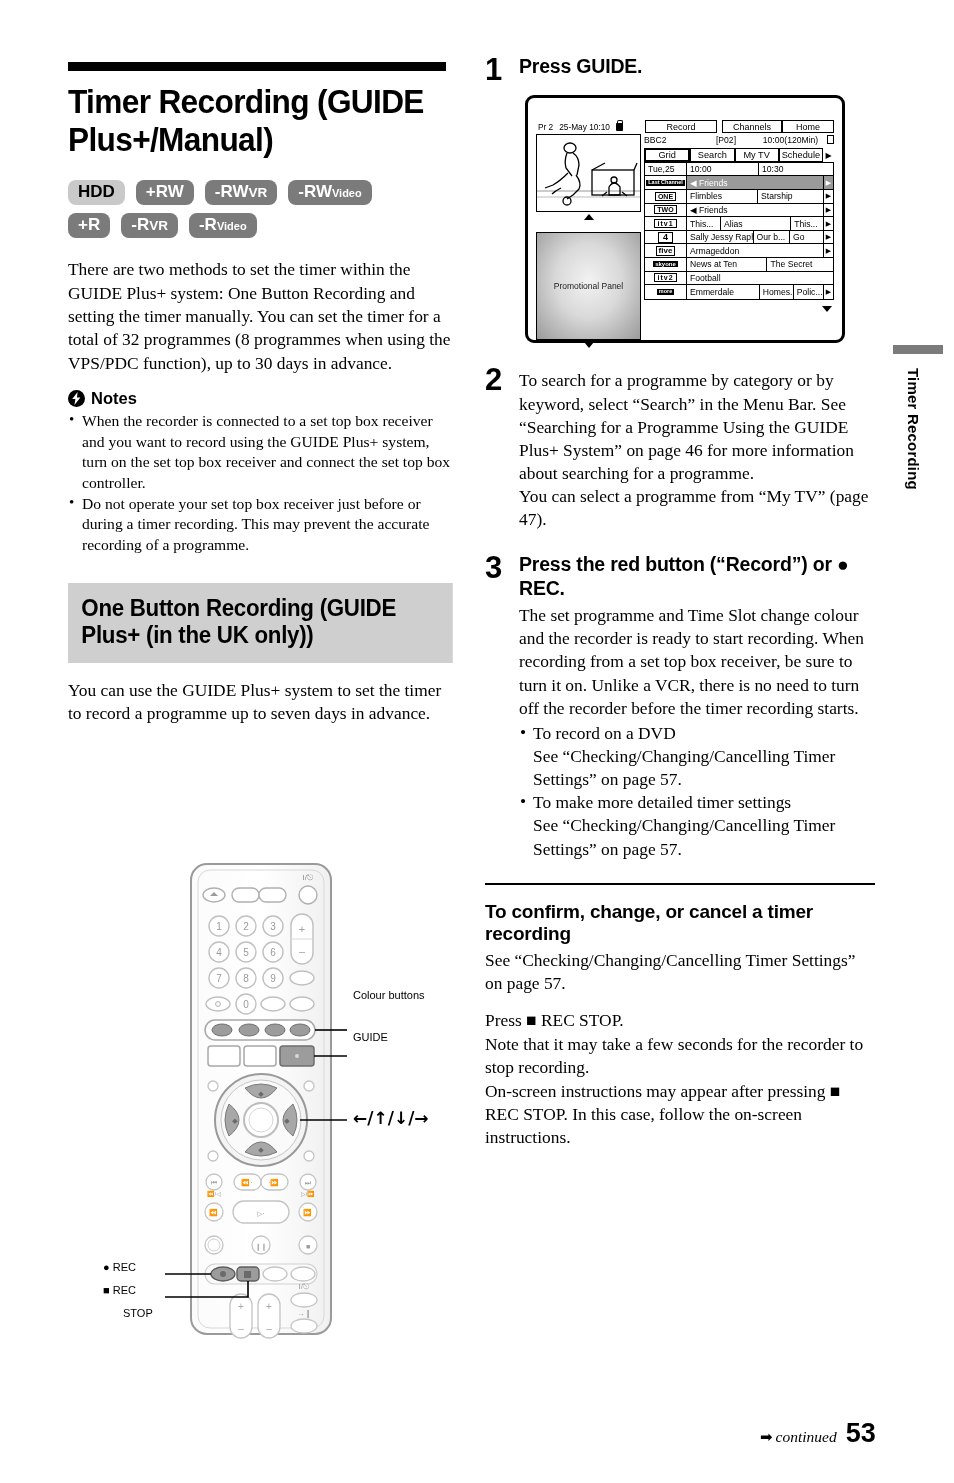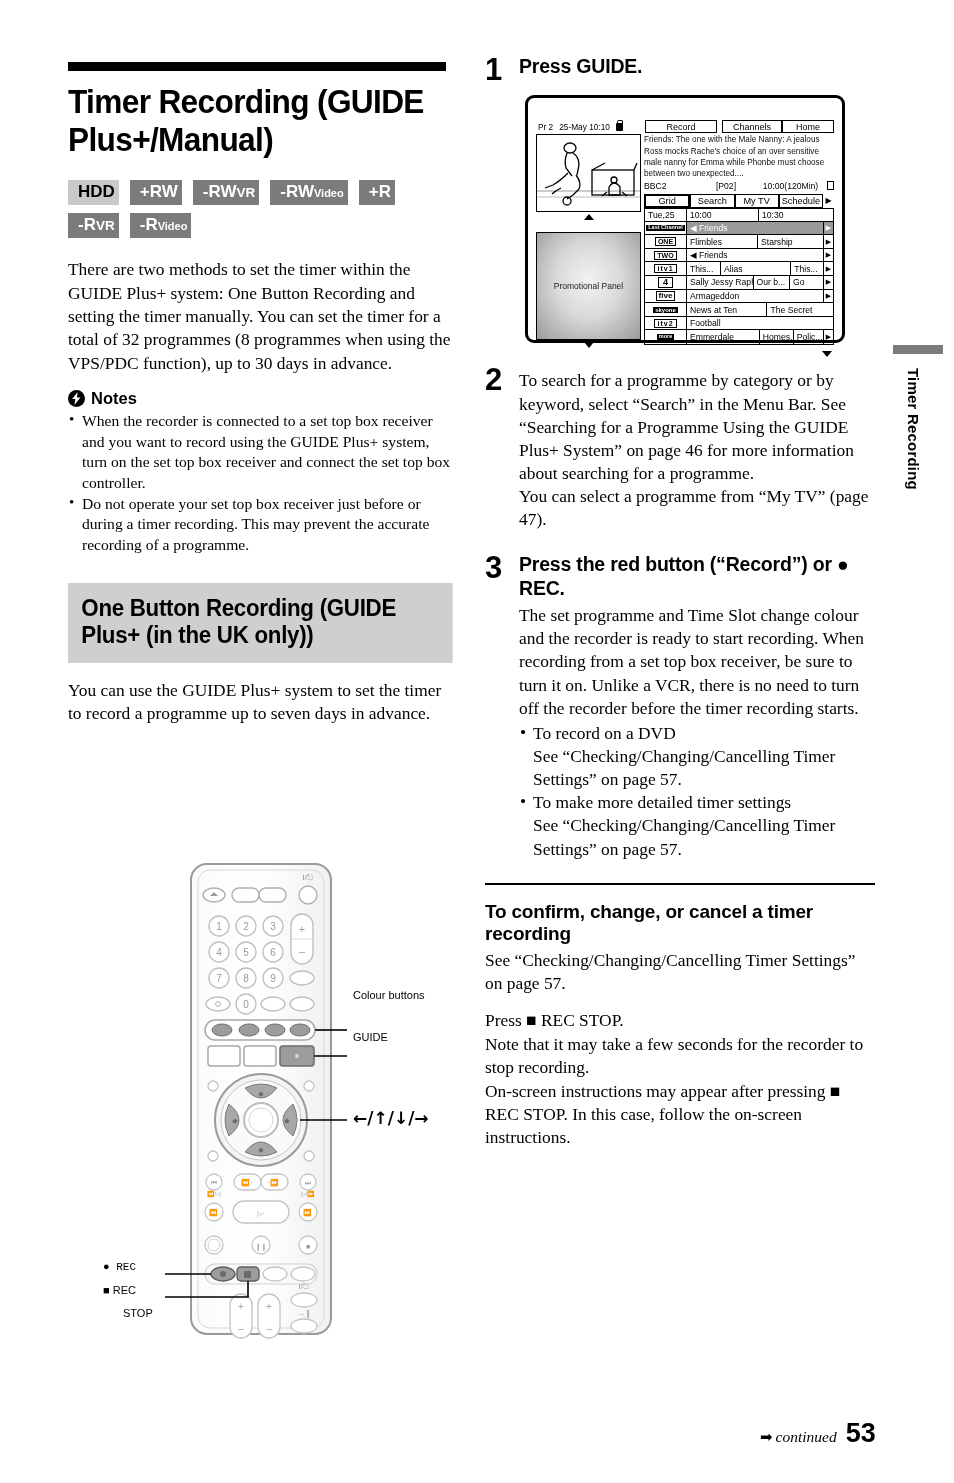--- a/index.html
+++ b/index.html
@@ -30,22 +30,22 @@
   }
 
   
   .badges { display: flex; flex-wrap: wrap; gap: 8px 11px; margin-bottom: 20px; width: 340px; }
   .badge {
     font-family: "Liberation Sans", sans-serif;
     font-weight: bold;
     font-size: 17px;
     color: #fff;
     background: #7b7b7b;
-    border-radius: 0;
-    padding: 2px 4px 3px 10px;
+    border-radius: 8px;
+    padding: 2px 10px 3px 10px;
     line-height: 1.18;
     white-space: nowrap;
     display: inline-flex;
     align-items: baseline;
   }
   .badge.light { background: #c9c9c9; color: #000; }
   .badge .sub { font-size: 11px; font-weight: bold; }
   .badge .sc  { font-size: 13.5px; font-weight: bold; }
 
   
@@ -424,21 +424,21 @@
       <line x1="220" y1="170" x2="252" y2="170" stroke="#000" stroke-width="1.6"></line>
       <line x1="219" y1="196" x2="252" y2="196" stroke="#000" stroke-width="1.6"></line>
       <line x1="205" y1="260" x2="252" y2="260" stroke="#000" stroke-width="1.6"></line>
       <line x1="116" y1="414" x2="70" y2="414" stroke="#000" stroke-width="1.6"></line>
       <path d="M153 421 L153 437 L70 437" fill="none" stroke="#000" stroke-width="1.6"></path>
     </svg>
 
     <div class="callout" style="left:258px; top:128px;">Colour buttons</div>
     <div class="callout" style="left:258px; top:170px;">GUIDE</div>
     <div class="callout" style="left:258px; top:247px; font-family:'DejaVu Sans', sans-serif; font-size:17px; font-weight:bold;">←/↑/↓/→</div>
-    <div class="callout" style="left:8px; top:400px; width:60px; text-align:left;font-family:Liberation Mono, monospace;">● REC</div>
+    <div class="callout" style="left:8px; top:400px; width:60px; text-align:left;">● REC</div>
     <div class="callout" style="left:8px; top:423px; width:60px; text-align:left;">■ REC</div>
     <div class="callout" style="left:28px; top:446px; width:60px; text-align:left;">STOP</div>
   </div>
 
   <div class="col-right">
 
     <div class="step">
       <div class="step-num">1</div>
       <div class="step-body">
         <div class="step-title">Press GUIDE.</div>
@@ -485,21 +485,20 @@
               </svg>
             </div>
             <div class="tri up"></div>
             <div class="tv-promo">
               <span>Promotional Panel</span>
             </div>
             <div class="tri dn"></div>
           </div>
 
           <div class="tv-rightcol">
-            <div class="tv-desc">Friends: The one with the Male Nanny: A jealous Ross mocks Rache's choice of an over sensitive male nanny for Emma while Phonbe must choose between two unexpected....</div>
             <div class="tv-chanrow">
               <span class="c1">BBC2</span>
               <span class="c2">[P02]</span>
               <span class="c3">10:00(120Min)</span>
               <span class="c4"><span class="pagemark"></span></span>
             </div>
 
             <div class="tv-tabs">
               <div class="sel">Grid</div>
               <div>Search</div>

